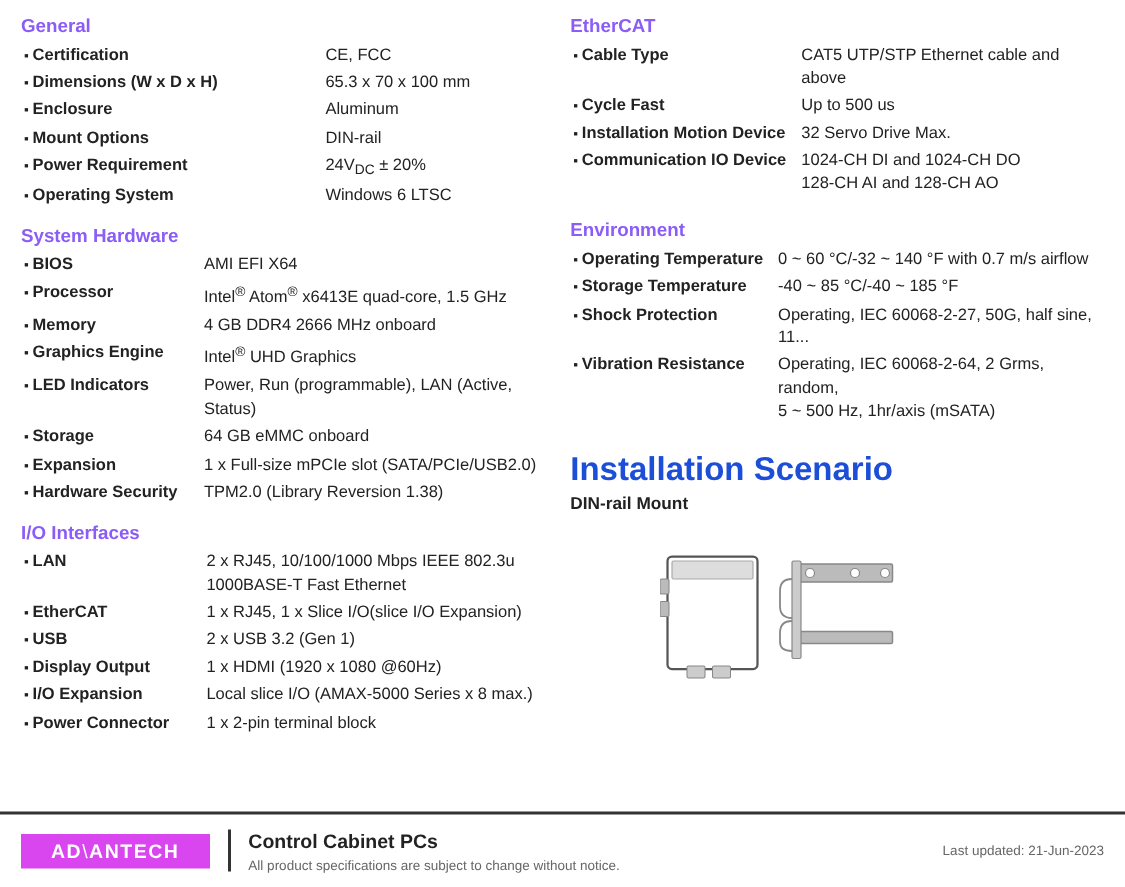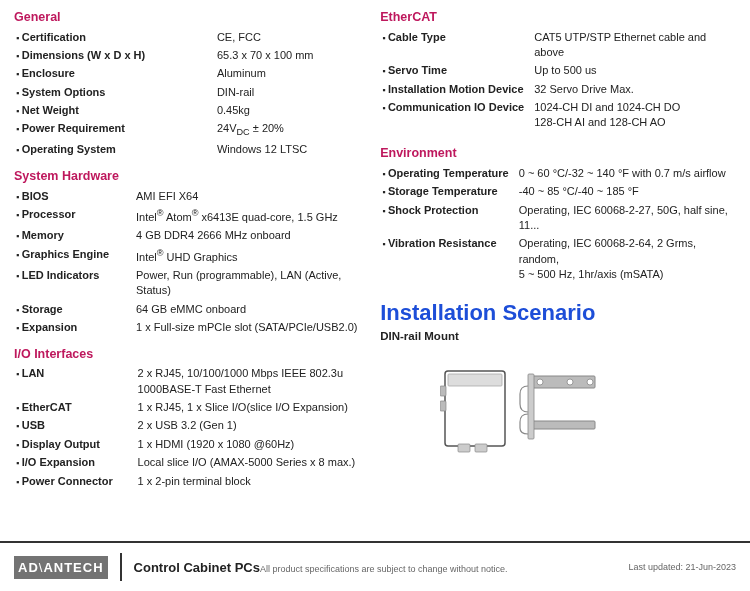--- a/index.html
+++ b/index.html
@@ -25,21 +25,21 @@
     }
 
     .right-col {
       width: 380px;
       padding-left: 10px;
     }
 
     .section-title {
       font-size: 12.5px;
       font-weight: bold;
-      color: #be185d;
+      color: #8b5cf6;
       margin-bottom: 4px;
       margin-top: 10px;
     }
 
     .section-title:first-child {
       margin-top: 0;
     }
 
     .spec-table {
       width: 100%;
@@ -103,25 +103,25 @@
       background: #fff;
     }
 
     .footer-logo {
       display: flex;
       align-items: center;
       gap: 8px;
     }
 
     .logo-box {
-      background: #737373;
+      background: #d946ef;
       color: #fff;
       font-weight: bold;
       font-size: 13px;
-      padding: 4px 4px;
+      padding: 4px 20px;
       letter-spacing: 1px;
     }
 
     .footer-divider {
       width: 2px;
       height: 28px;
       background: #333;
       margin: 0 12px;
     }
 
@@ -138,20 +138,21 @@
     }
 
     .footer-right {
       margin-left: auto;
       font-size: 9px;
       color: #666;
     }
 
     .footer-left-group {
       display: flex;
+      flex-direction: column;
     }
   </style>
 </head>
 <body>
 
 <div class="page-content">
 
   <div class="left-col">
 
     <div class="section-title">General</div>
@@ -163,34 +164,30 @@
           </tr>
           <tr>
             <td>Dimensions (W x D x H)</td>
             <td>65.3 x 70 x 100 mm</td>
           </tr>
           <tr>
             <td>Enclosure</td>
             <td>Aluminum</td>
           </tr>
           <tr>
-            <td>System Options</td>
+            <td>Mount Options</td>
             <td>DIN-rail</td>
-          </tr>
-          <tr>
-            <td>Net Weight</td>
-            <td>0.45kg</td>
           </tr>
           <tr>
             <td>Power Requirement</td>
             <td>24V<sub>DC</sub> ± 20%</td>
           </tr>
           <tr>
             <td>Operating System</td>
-            <td>Windows 12 LTSC</td>
+            <td>Windows 6 LTSC</td>
           </tr>
         </tbody>
     </table>
 
     <div class="section-title">System Hardware</div>
     <table class="spec-table">
       <tbody id="system-hardware-rows">
           <tr>
             <td>BIOS</td>
             <td>AMI EFI X64</td>
@@ -212,20 +209,24 @@
             <td>Power, Run (programmable), LAN (Active, Status)</td>
           </tr>
           <tr>
             <td>Storage</td>
             <td>64 GB eMMC onboard</td>
           </tr>
           <tr>
             <td>Expansion</td>
             <td>1 x Full-size mPCIe slot (SATA/PCIe/USB2.0)</td>
           </tr>
+          <tr>
+            <td>Hardware Security</td>
+            <td>TPM2.0 (Library Reversion 1.38)</td>
+          </tr>
         </tbody>
     </table>
 
     <div class="section-title">I/O Interfaces</div>
     <table class="spec-table">
       <tbody id="io-interfaces-rows">
           <tr>
             <td>LAN</td>
             <td>2 x RJ45, 10/100/1000 Mbps IEEE 802.3u<br>1000BASE-T Fast Ethernet</td>
           </tr>
@@ -257,21 +258,21 @@
   <div class="right-col">
 
     <div class="section-title">EtherCAT</div>
     <table class="spec-table">
       <tbody id="ethercat-rows">
           <tr>
             <td>Cable Type</td>
             <td>CAT5 UTP/STP Ethernet cable and above</td>
           </tr>
           <tr>
-            <td>Servo Time</td>
+            <td>Cycle Fast</td>
             <td>Up to 500 us</td>
           </tr>
           <tr>
             <td>Installation Motion Device</td>
             <td>32 Servo Drive Max.</td>
           </tr>
           <tr>
             <td>Communication IO Device</td>
             <td>1024-CH DI and 1024-CH DO<br>128-CH AI and 128-CH AO</td>
           </tr>

